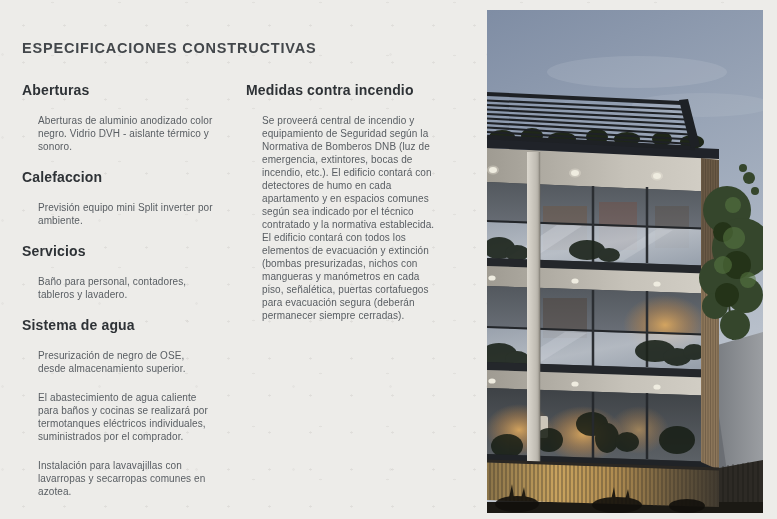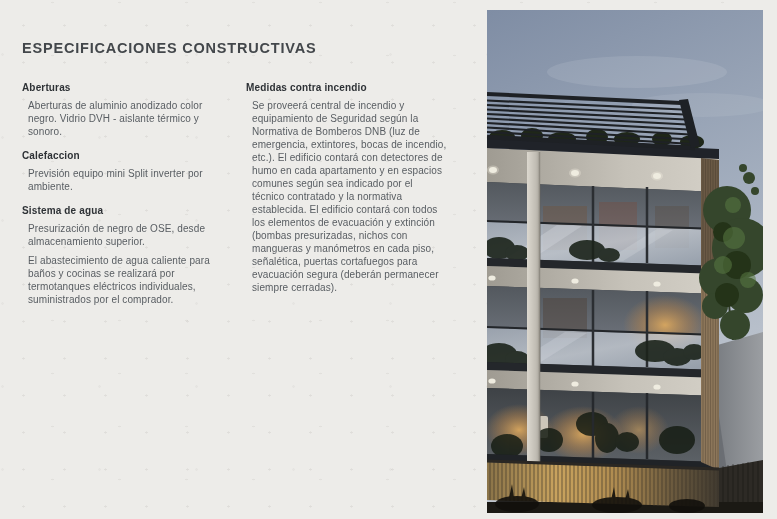--- a/index.html
+++ b/index.html
@@ -17,24 +17,24 @@
   .page{position:absolute;inset:0;}
   .page-title{
     position:absolute;left:22px;top:40px;
     font-size:14.5px;font-weight:700;letter-spacing:.8px;
     color:#43474b;
   }
   .columns{position:absolute;left:22px;top:82px;width:440px;display:flex;gap:17px;}
   .col{width:207px;}
   .section{margin:0 0 12px 0;}
   .section h3{
-    margin:0 0 2px 0;font-size:10px;font-weight:700;color:#2e3236;letter-spacing:.15px;
+    margin:0 0 2px 0;font-size:14px;font-weight:700;color:#2e3236;letter-spacing:.15px;
   }
   .section p{
-    margin:6px;font-size:10px;line-height:13px;color:#585d62;letter-spacing:.1px;
+    margin:16px;font-size:10px;line-height:13px;color:#585d62;letter-spacing:.1px;
   }
   .photo{
     position:absolute;left:487px;top:10px;width:276px;height:503px;overflow:hidden;
   }
   .photo svg{display:block;}
 </style>
 </head>
 <body>
 
 <div class="page">
@@ -46,23 +46,28 @@
     <div class="col">
       <div class="section">
         <h3>Aberturas</h3>
         <p>Aberturas de aluminio anodizado color negro. Vidrio DVH - aislante térmico y sonoro.</p>
       </div>
       <div class="section">
         <h3>Calefaccion</h3>
         <p>Previsión equipo mini Split inverter por ambiente.</p>
       </div>
       <div class="section">
+        <h3>Servicios</h3>
+        <p>Baño para personal, contadores, tableros y lavadero.</p>
+      </div>
+      <div class="section">
         <h3>Sistema de agua</h3>
         <p>Presurización de negro de OSE, desde almacenamiento superior.</p>
         <p>El abastecimiento de agua caliente para baños y cocinas se realizará por termotanques eléctricos individuales, suministrados por el comprador.</p>
+        <p>Instalación para lavavajillas con lavarropas y secarropas comunes en azotea.</p>
       </div>
     </div>
 
     <div class="col">
       <div class="section">
         <h3>Medidas contra incendio</h3>
         <p>Se proveerá central de incendio y equipamiento de Seguridad según la Normativa de Bomberos DNB (luz de emergencia, extintores, bocas de incendio, etc.). El edificio contará con detectores de humo en cada apartamento y en espacios comunes según sea indicado por el técnico contratado y la normativa establecida. El edificio contará con todos los elementos de evacuación y extinción (bombas presurizadas, nichos con mangueras y manómetros en cada piso, señalética, puertas cortafuegos para evacuación segura (deberán permanecer siempre cerradas).</p>
       </div>
     </div>
 

